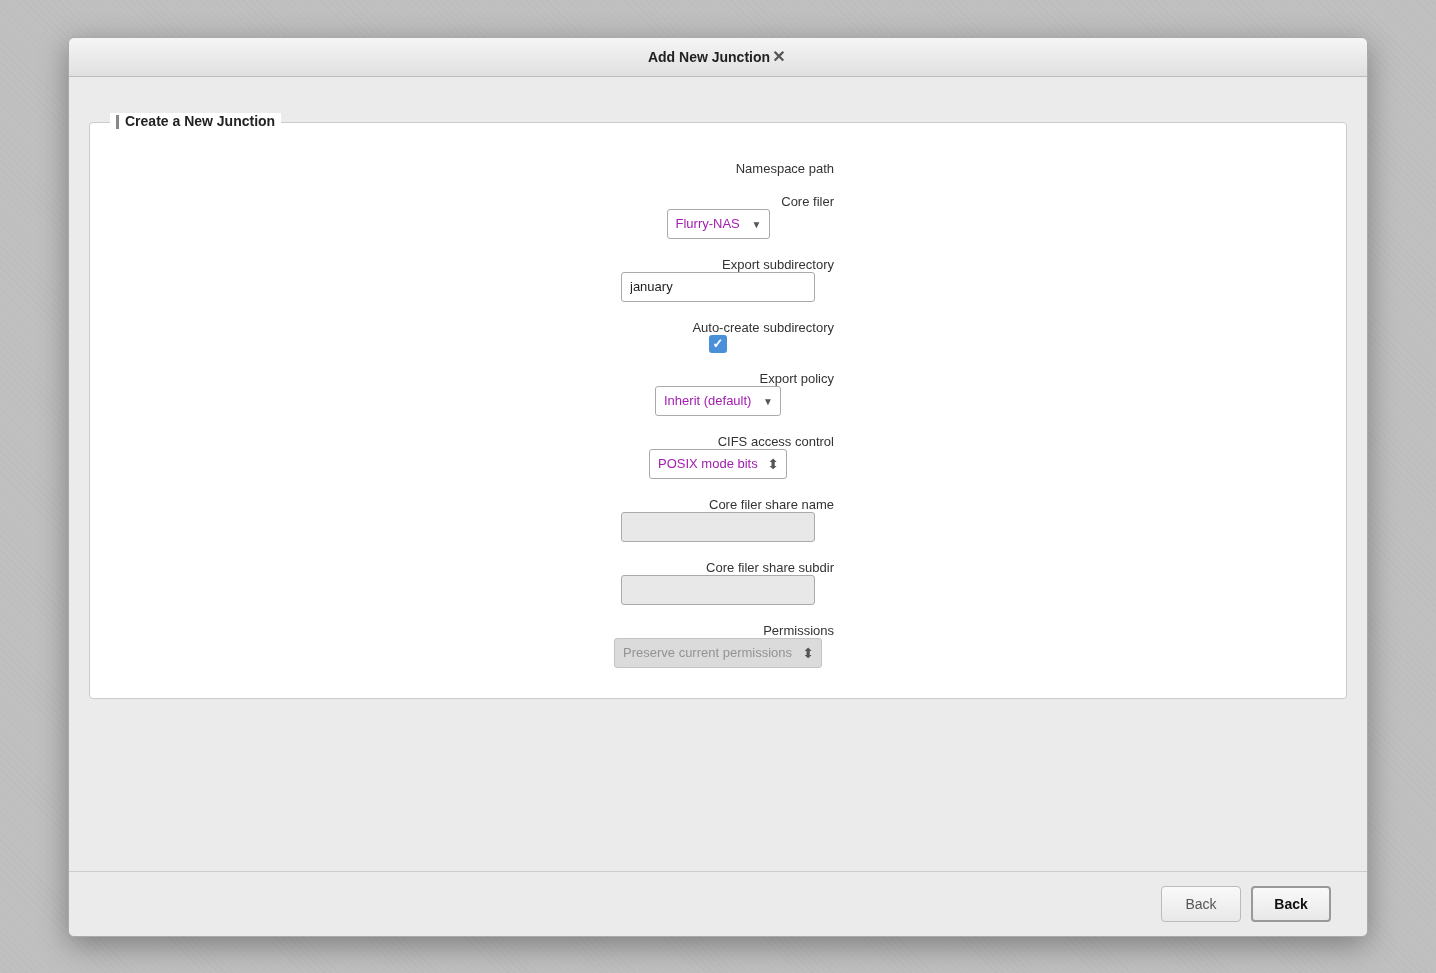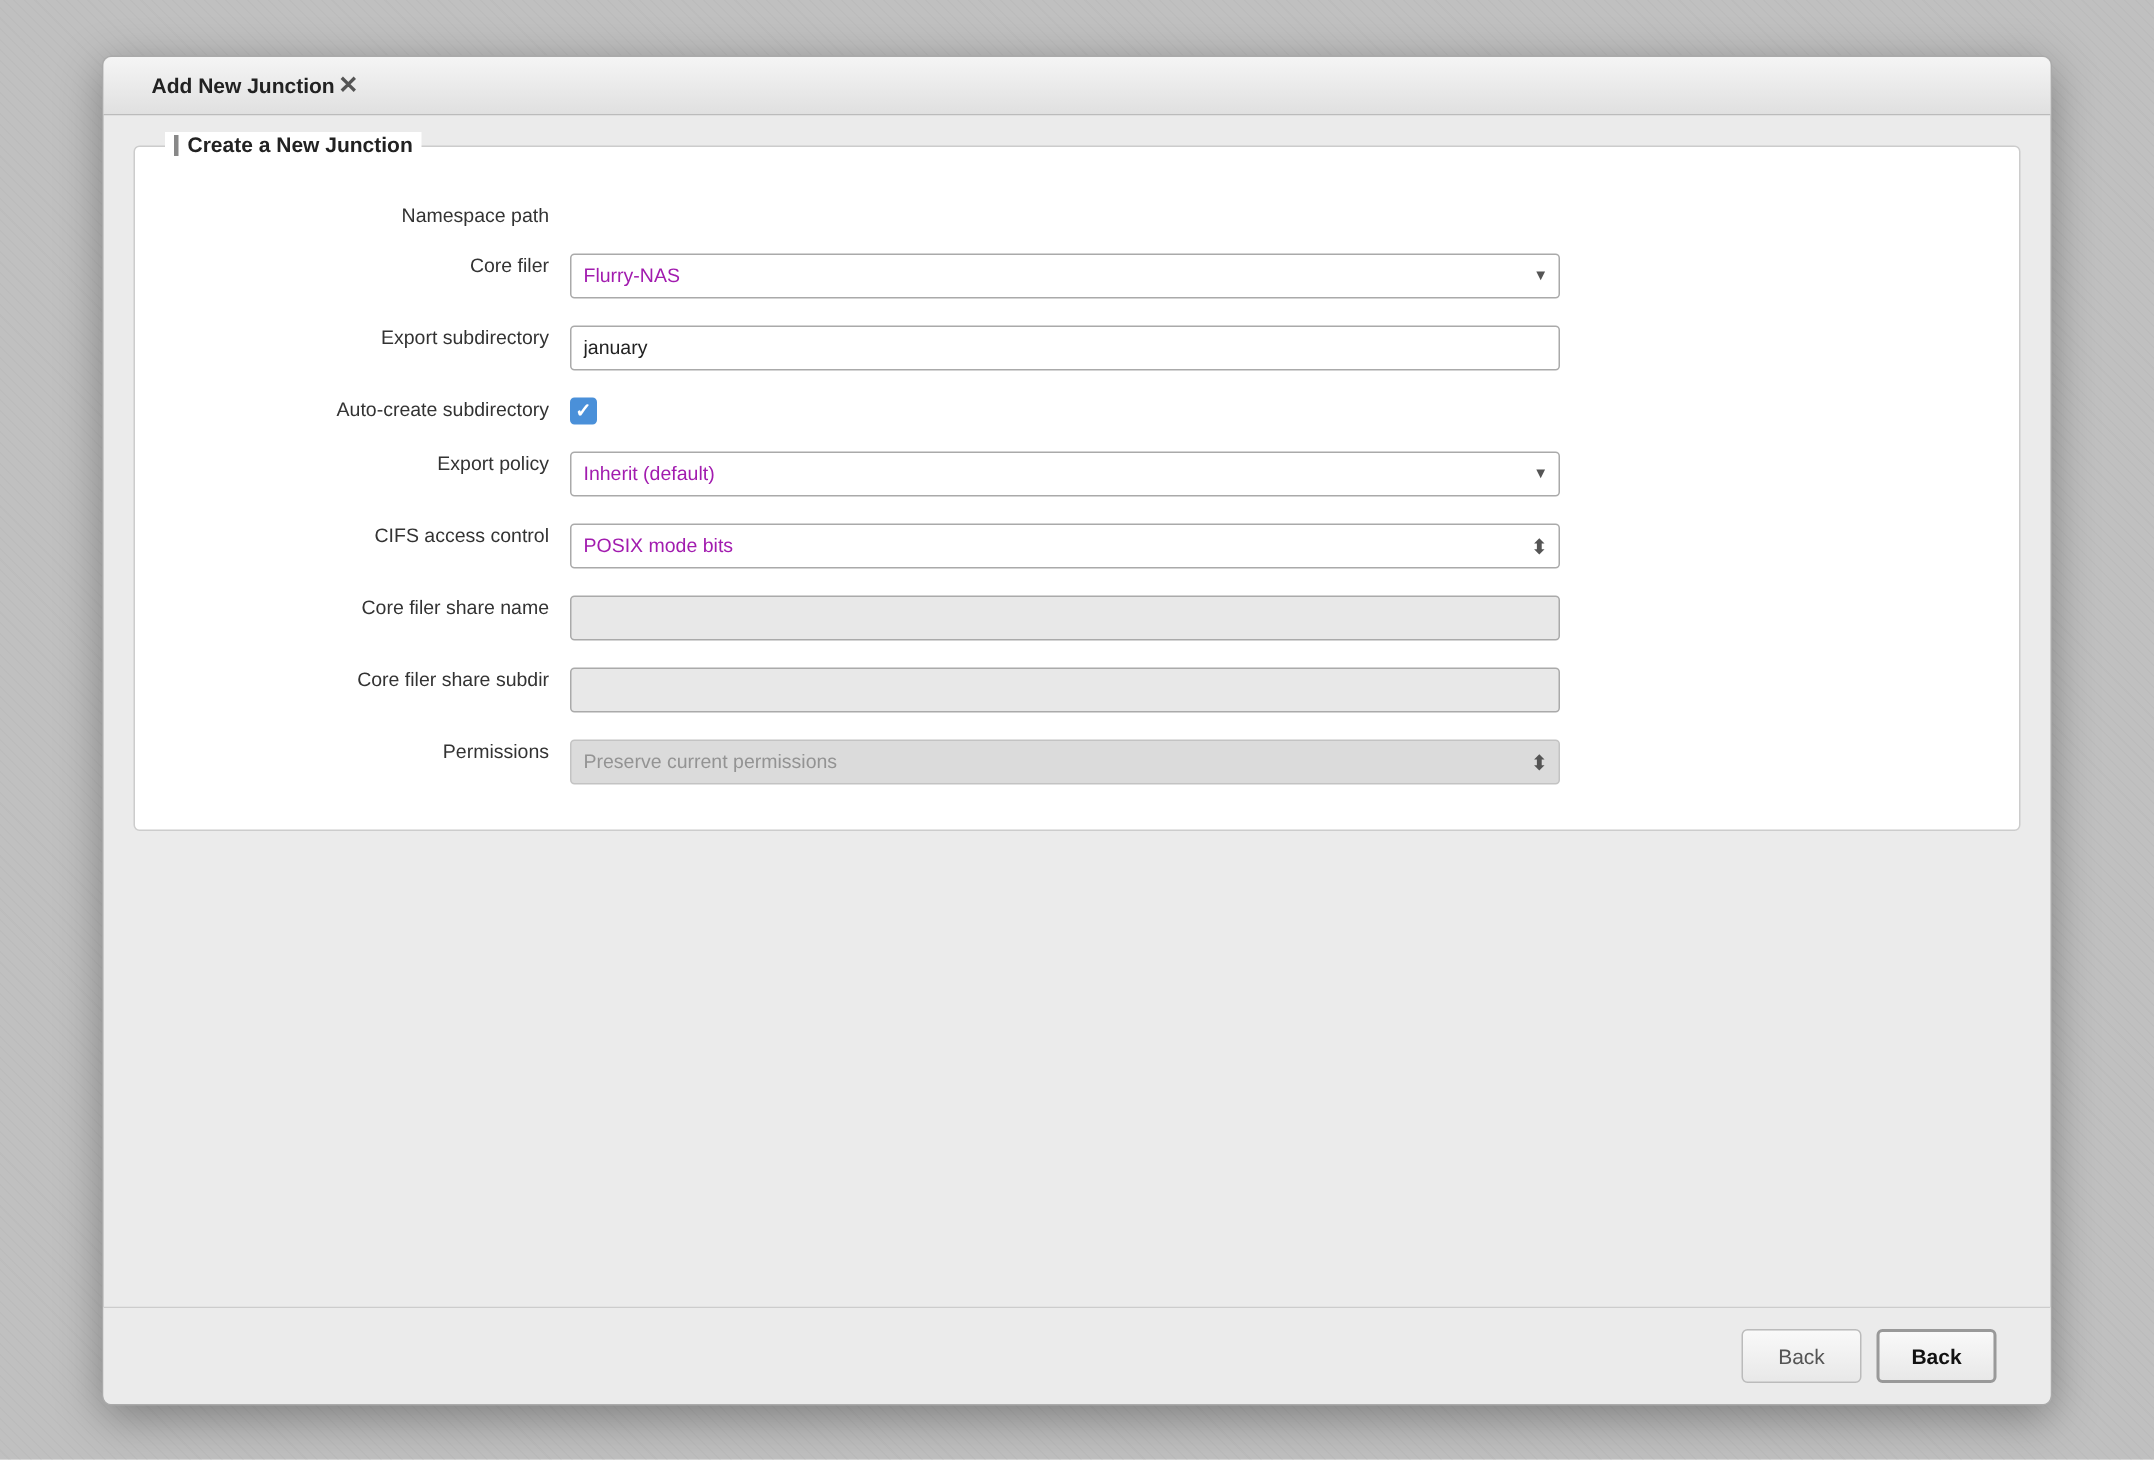--- a/index.html
+++ b/index.html
@@ -34,21 +34,21 @@
       flex-direction: column;
     }
 
     .dialog-titlebar {
       background: linear-gradient(to bottom, #f5f5f5, #e0e0e0);
       border-bottom: 1px solid #bbb;
       border-radius: 6px 6px 0 0;
       padding: 10px 32px;
       display: flex;
       align-items: center;
-      justify-content: flex-start;
+      justify-content: center;
     }
 
     .dialog-title {
       font-size: 14px;
       font-weight: 600;
       color: #222;
     }
 
     .close-btn {
       width: 18px;
@@ -61,20 +61,21 @@
       display: flex;
       align-items: center;
       justify-content: center;
       font-weight: bold;
       padding: 0;
     }
 
     .dialog-body {
       flex: 1;
       padding: 20px;
+      margin-top: 25px;
     }
 
     .form-section {
       border: 1px solid #ccc;
       border-radius: 4px;
       background: #fff;
       padding: 20px 30px 30px 30px;
       position: relative;
     }
 
@@ -94,21 +95,23 @@
       display: inline-block;
       width: 3px;
       height: 14px;
       background: #888;
       margin-right: 6px;
       vertical-align: middle;
     }
 
     .form-row {
       display: flex;
+      align-items: center;
       margin-top: 18px;
+      flex-direction: column;
     }
 
     .form-label {
       width: 260px;
       text-align: right;
       padding-right: 14px;
       color: #333;
       font-size: 13px;
       flex-shrink: 0;
     }

